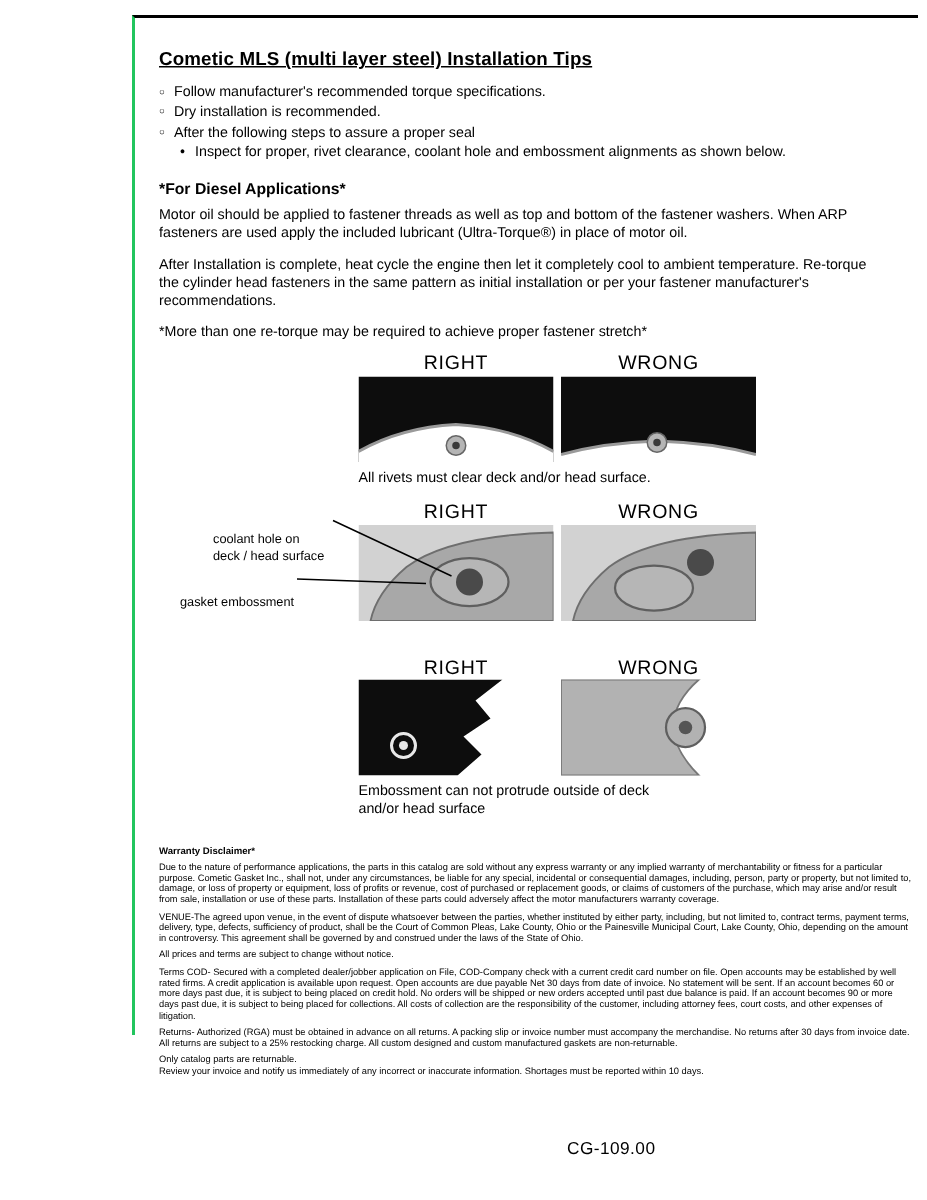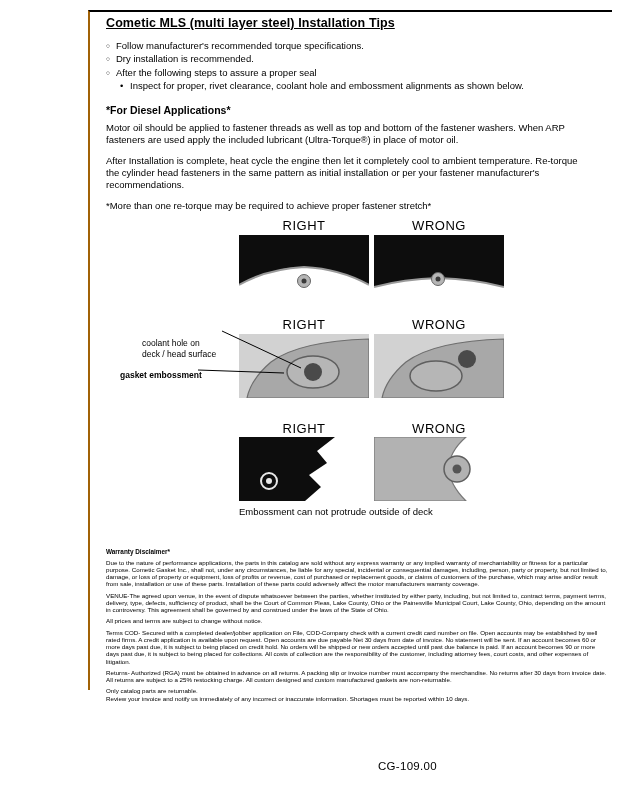--- a/index.html
+++ b/index.html
@@ -2,22 +2,22 @@
 <html><head>
 <meta charset="utf-8">
 <style>
   html,body { margin:0; padding:0; background:#ffffff; }
   .page {
     position:relative; width:618px; height:800px; background:#ffffff;
     font-family:"Liberation Sans", sans-serif; color:#000; overflow:hidden;
   }
   .frame {
     position:absolute; left:88px; top:10px; width:524px; height:680px;
-    border-top:2px solid #000; border-left:2px solid #a16207;
-    box-sizing:border-box; padding:4px 8px 0 16px;
+    border-top:2px solid #000; border-left:2px solid #22c55e;
+    box-sizing:border-box; padding:20px 8px 0 16px;
   }
   .title {
     margin:0 0 10px 0; font-size:12.5px; font-weight:bold;
     text-decoration:underline; letter-spacing:0.1px;
   }
   .tip { display:flex; align-items:center; font-size:9.5px; line-height:1.3; margin:0 0 1px 0; }
   .tip .mark { width:10px; flex:0 0 10px; text-align:left; }
   .tip .mark.open::before { content:"\25CB"; font-size:6.5px; position:relative; top:-1px; }
   .tip.sub { margin-left:14px; }
   .tip.sub .mark.filled::before { content:"\2022"; font-size:9.5px; }
@@ -79,20 +79,21 @@
         <circle cx="65" cy="46" r="6.5" fill="#b5b5b5" stroke="#666" stroke-width="1"></circle>
         <circle cx="65" cy="46" r="2.5" fill="#3a3a3a"></circle>
       </svg>
       <svg class="panel" style="left:268px; top:17px;" width="130" height="57" viewBox="0 0 130 57">
         <rect width="130" height="57" fill="#0d0d0d"></rect>
         <path d="M0,57 L0,52 Q30,44 64,43 Q100,44 130,52 L130,57 Z" fill="#ffffff"></path>
         <path d="M0,52 Q30,44 64,43 Q100,44 130,52" fill="none" stroke="#9a9a9a" stroke-width="2"></path>
         <circle cx="64" cy="44" r="6.5" fill="#b5b5b5" stroke="#666" stroke-width="1"></circle>
         <circle cx="64" cy="44" r="2.5" fill="#3a3a3a"></circle>
       </svg>
+      <div class="dg-caption" style="left:133px; top:79px;">All rivets must clear deck and/or head surface.</div>
 
       <div class="dg-header" style="left:133px; top:99px;">RIGHT</div>
       <div class="dg-header" style="left:268px; top:99px;">WRONG</div>
 
       <svg class="panel" style="left:133px; top:116px;" width="130" height="64" viewBox="0 0 130 64">
         <rect width="130" height="64" fill="#d2d2d2"></rect>
         <path d="M130,5 Q60,7 32,28 Q12,45 8,64 L130,64 Z" fill="#a8a8a8" stroke="#6e6e6e" stroke-width="1.2"></path>
         <ellipse cx="74" cy="38" rx="26" ry="16" fill="#b6b6b6" stroke="#5f5f5f" stroke-width="1.5"></ellipse>
         <circle cx="74" cy="38" r="9" fill="#4a4a4a"></circle>
       </svg>
@@ -100,21 +101,21 @@
         <rect width="130" height="64" fill="#d2d2d2"></rect>
         <path d="M130,5 Q60,7 32,28 Q12,45 8,64 L130,64 Z" fill="#a8a8a8" stroke="#6e6e6e" stroke-width="1.2"></path>
         <ellipse cx="62" cy="42" rx="26" ry="15" fill="#b6b6b6" stroke="#5f5f5f" stroke-width="1.5"></ellipse>
         <circle cx="93" cy="25" r="9" fill="#4a4a4a"></circle>
       </svg>
 
       <div class="callout" style="left:36px; top:120px;">
         <div>coolant hole on</div>
         <div>deck / head surface</div>
       </div>
-      <div class="callout" style="left:14px; top:152px;font-weight:bold;">gasket embossment</div>
+      <div class="callout" style="left:14px; top:162px;">gasket embossment</div>
 
       <svg class="lines-overlay" style="left:0; top:100px;" width="270" height="90" viewBox="0 0 270 90">
         <line x1="116" y1="13" x2="195" y2="50" stroke="#000" stroke-width="1"></line>
         <line x1="92" y1="52" x2="178" y2="55" stroke="#000" stroke-width="1"></line>
       </svg>
 
 
       <div class="dg-header" style="left:133px; top:203px;">RIGHT</div>
       <div class="dg-header" style="left:268px; top:203px;">WRONG</div>
 
@@ -126,20 +127,21 @@
       </svg>
       <svg class="panel" style="left:268px; top:219px;" width="130" height="64" viewBox="0 0 130 64">
         <rect width="130" height="64" fill="#ffffff"></rect>
         <path d="M0,0 L92,0 Q58,30 92,64 L0,64 Z" fill="#b2b2b2" stroke="#777" stroke-width="1.2"></path>
         <circle cx="83" cy="32" r="13" fill="#b2b2b2" stroke="#5f5f5f" stroke-width="1.5"></circle>
         <circle cx="83" cy="32" r="4.5" fill="#555"></circle>
       </svg>
 
       <div class="dg-caption" style="left:133px; top:288px;">
         <div>Embossment can not protrude outside of deck</div>
+        <div>and/or head surface</div>
       </div>
     </div>
 
     <div class="legal">
       <div class="legal-h">Warranty Disclaimer*</div>
       <p>Due to the nature of performance applications, the parts in this catalog are sold without any express warranty or any implied warranty of merchantability or fitness for a particular purpose.  Cometic Gasket Inc., shall not, under any circumstances, be liable for any special, incidental or consequential damages, including, person, party or property, but not limited to, damage, or loss of property or equipment, loss of profits or revenue, cost of purchased or replacement goods, or claims of customers of the purchase, which may arise and/or result from sale, installation or use of these parts.  Installation of these parts could adversely affect the motor manufacturers warranty coverage.</p>
       <p>VENUE-The agreed upon venue, in the event of dispute whatsoever between the parties, whether instituted by either party, including, but not limited to, contract terms, payment terms, delivery, type, defects, sufficiency of product, shall be the Court of Common Pleas, Lake County, Ohio or the Painesville Municipal Court, Lake County, Ohio, depending on the amount in controversy.  This agreement shall be governed by and construed under the laws of the State of Ohio.</p>
       <p>All prices and terms are subject to change without notice.</p>
       <p>Terms COD- Secured with a completed dealer/jobber application on File, COD-Company check with a current credit card number on file.  Open accounts may be established by well rated firms.  A credit application is available upon request.  Open accounts are due payable Net 30 days from date of invoice.  No statement will be sent.  If an account becomes 60 or more days past due, it is subject to being placed on credit hold.  No orders will be shipped or new orders accepted until past due balance is paid.  If an account becomes 90 or more days past due, it is subject to being placed for collections.  All costs of collection are the responsibility of the customer, including attorney fees, court costs, and other expenses of litigation.</p>
       <p>Returns- Authorized (RGA) must be obtained in advance on all returns.  A packing slip or invoice number must accompany the merchandise.  No returns after 30 days from invoice date.  All returns are subject to a 25% restocking charge.  All custom designed and custom manufactured gaskets are non-returnable.</p>

